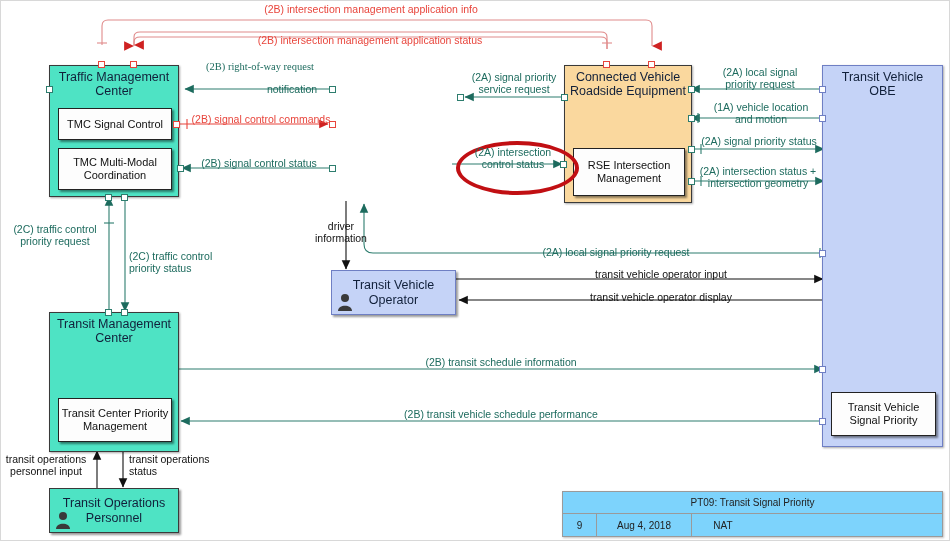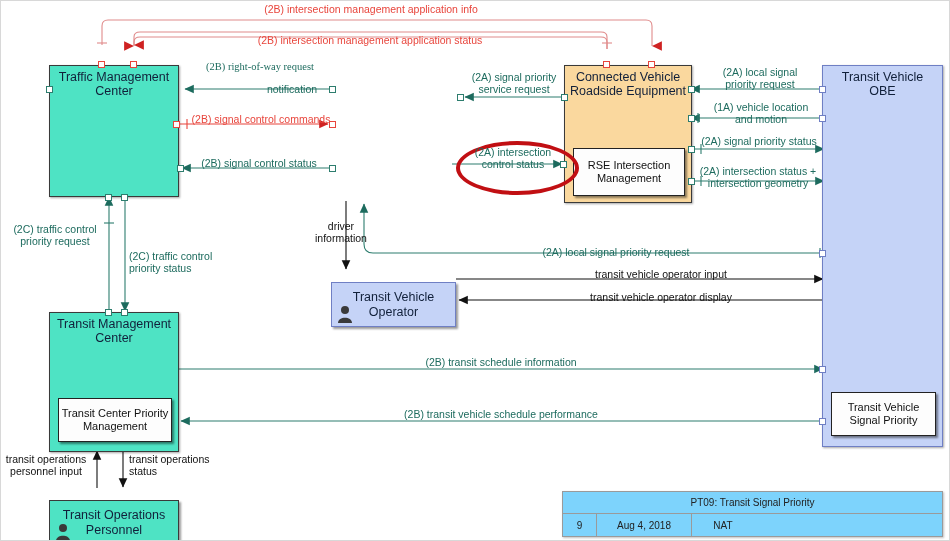--- a/index.html
+++ b/index.html
@@ -25,21 +25,21 @@
   }
   
   .fn{
     position:absolute;background:#fdfdfd;border:1px solid #222;
     box-shadow:1.5px 1.5px 2px rgba(0,0,0,.45);
     display:flex;align-items:center;justify-content:center;text-align:center;
     font-size:11px;color:#111;line-height:13px;box-sizing:border-box;padding:2px;
   }
   
   .term{display:flex;align-items:center;justify-content:center;text-align:center;
-    font-size:12.5px;color:#11203a;line-height:15px;box-sizing:border-box;padding:2px 4px;margin-top:12px;}
+    font-size:12.5px;color:#11203a;line-height:15px;box-sizing:border-box;padding:2px 4px;}
   .person{
     position:absolute;left:5px;bottom:3px;width:16px;height:18px;
   }
   
   .lbl{
     position:absolute;font-size:10.5px;line-height:12px;
     color:#1d6b5e;text-align:center;white-space:nowrap;
   }
   .lbl.red{color:#e8453c;}
   .lbl.black{color:#111;}
@@ -136,20 +136,26 @@
       <path d="M822,420 L180,420" stroke="#2d7d6e" marker-end="url(#ag)"></path>
 
       <path d="M96,487 L96,450" stroke="#111" marker-end="url(#ab)"></path>
 
       <path d="M122,450 L122,486" stroke="#111" marker-end="url(#ab)"></path>
     </g>
   </svg>
 
   <div class="node sys sys-teal" style="left:48px;top:64px;width:130px;height:132px;">
     <div class="sys-title">Traffic Management Center</div>
+    <div class="fn" style="left:8px;top:42px;width:114px;height:32px;">
+      <span>TMC Signal Control</span>
+    </div>
+    <div class="fn" style="left:8px;top:82px;width:114px;height:42px;">
+      <span>TMC Multi-Modal Coordination</span>
+    </div>
   </div>
   <div class="port" style="left:45px;top:85px;"></div>
   <div class="port red" style="left:172px;top:120px;"></div>
   <div class="port" style="left:176px;top:164px;"></div>
   <div class="port red" style="left:97px;top:60px;"></div>
   <div class="port red" style="left:129px;top:60px;"></div>
   <div class="port" style="left:104px;top:193px;"></div>
   <div class="port" style="left:120px;top:193px;"></div>
 
   <div class="port" style="left:328px;top:85px;"></div>

